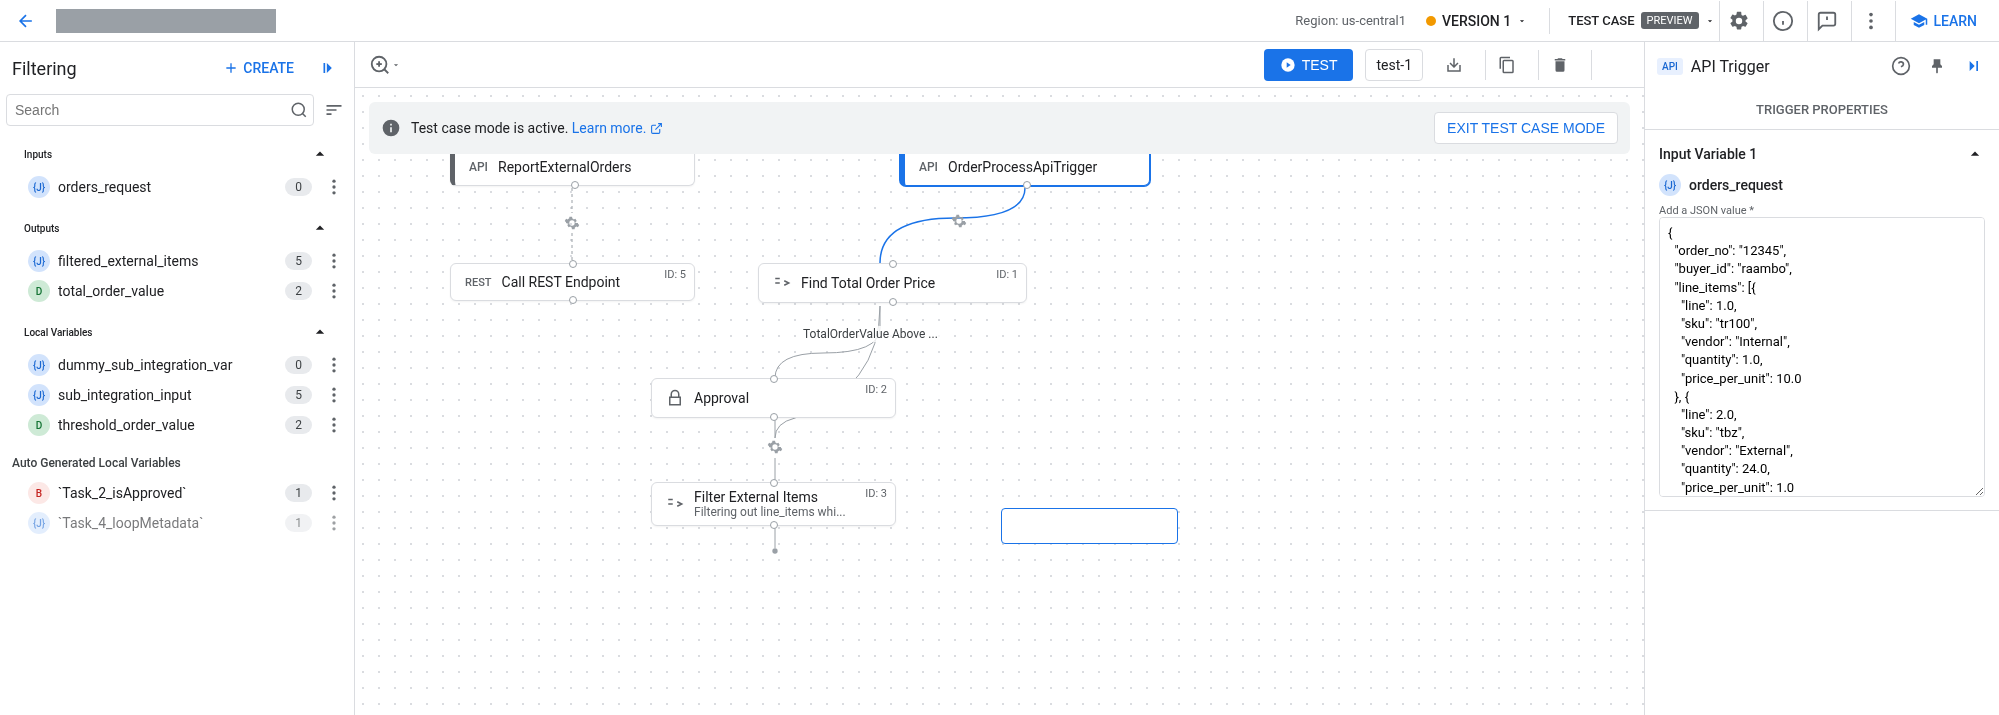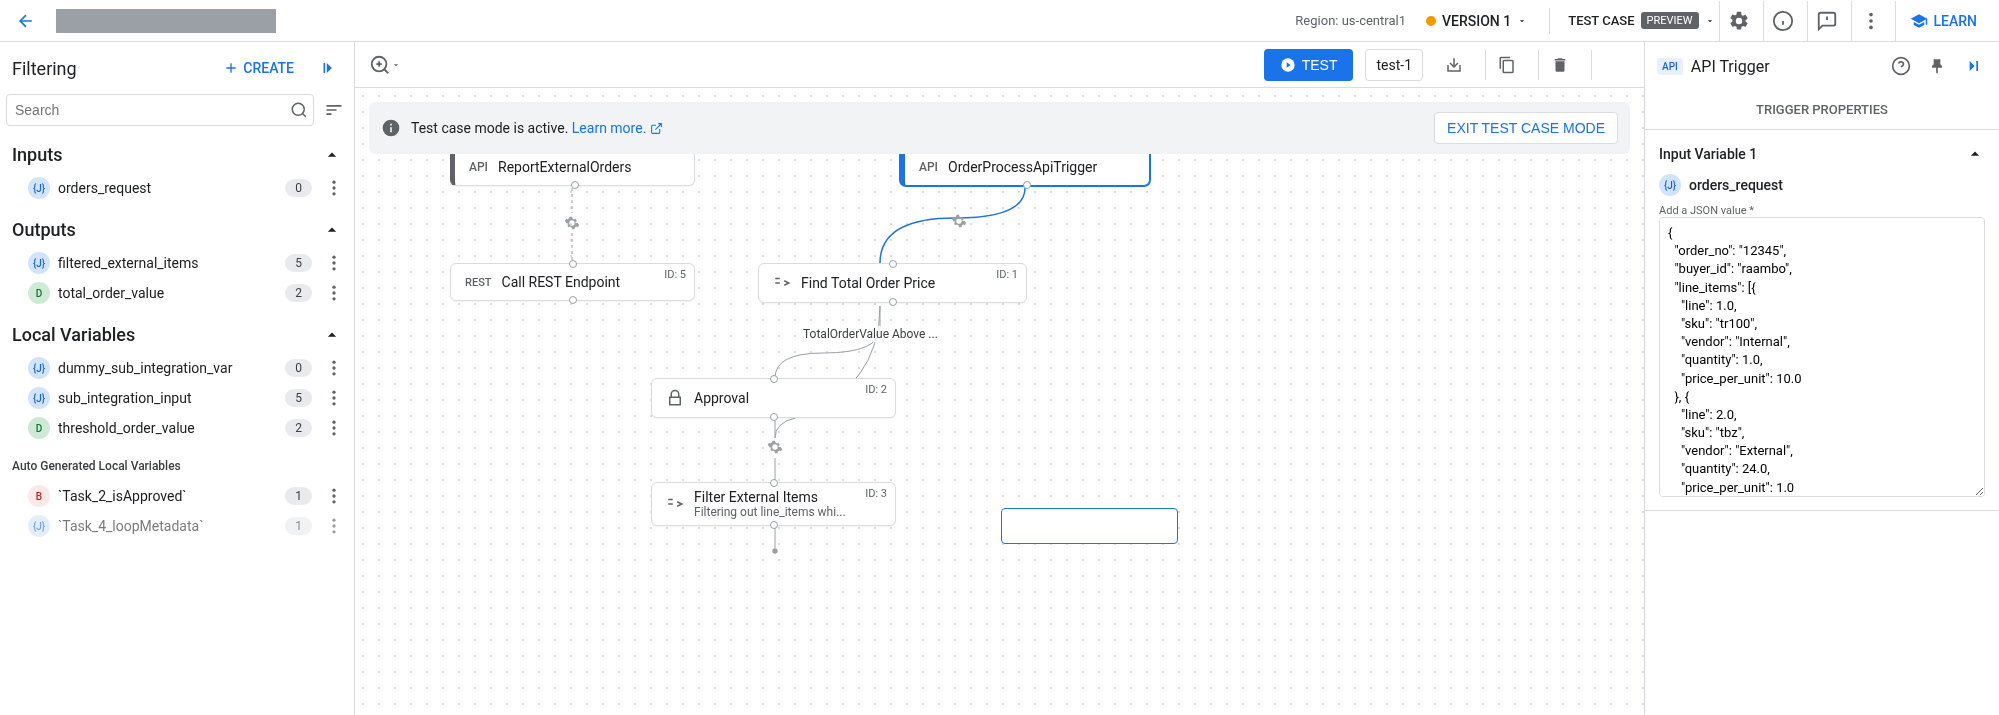--- a/index.html
+++ b/index.html
@@ -28,21 +28,21 @@
   .left-header { display: flex; align-items: center; padding: 10px 12px; gap: 8px; }
   .left-header h2 { font-size: 18px; font-weight: 400; flex: 1; }
   .create-btn { color: #1a73e8; font-weight: 500; font-size: 14px; display: flex; align-items: center; gap: 4px; cursor: pointer; }
   .collapse-btn { color: #1a73e8; padding: 6px; cursor: pointer; margin-left:8px;}
   .search-row { display: flex; align-items: center; padding: 0 6px 6px 6px; gap: 6px; }
   .search-box { flex: 1; position: relative; }
   .search-box input { width: 100%; padding: 7px 30px 7px 8px; border: 1px solid #dadce0; border-radius: 4px; font-size: 14px; outline: none; }
   .search-box .search-ic { position: absolute; right: 6px; top: 50%; transform: translateY(-50%); color: #5f6368; }
   .filter-ic { color: #5f6368; cursor: pointer; padding:4px;}
   .var-section { padding: 4px 0; }
-  .var-section-hdr { display: flex; align-items: center; padding: 8px 12px; cursor: pointer; font-weight: 500; font-size:18px;}
+  .var-section-hdr { display: flex; align-items: center; padding: 8px 24px; cursor: pointer; font-weight: 500; font-size:10px;}
   .var-section-hdr .caret { margin-left: auto; }
   .var-row { display: flex; align-items: center; padding: 4px 6px 4px 28px; gap: 8px; font-size: 14px; }
   .var-chip { width: 22px; height: 22px; border-radius: 50%; display: flex; align-items: center; justify-content: center; font-size: 10px; font-weight: 500; }
   .chip-j { background: #d2e3fc; color: #1967d2; }
   .chip-d { background: #ceead6; color: #137333; }
   .chip-b { background: #fce8e6; color: #c5221f; }
   .var-name { flex: 1; overflow:hidden; text-overflow:ellipsis; white-space:nowrap;}
   .var-count { background: #e8eaed; color: #3c4043; font-size: 12px; padding: 2px 10px; border-radius: 10px; }
   .var-more { color: #5f6368; cursor: pointer; padding:0 4px;}
   .auto-gen-hdr {font-size:12px; font-weight:500; padding:8px 12px; color:#3c4043;}

